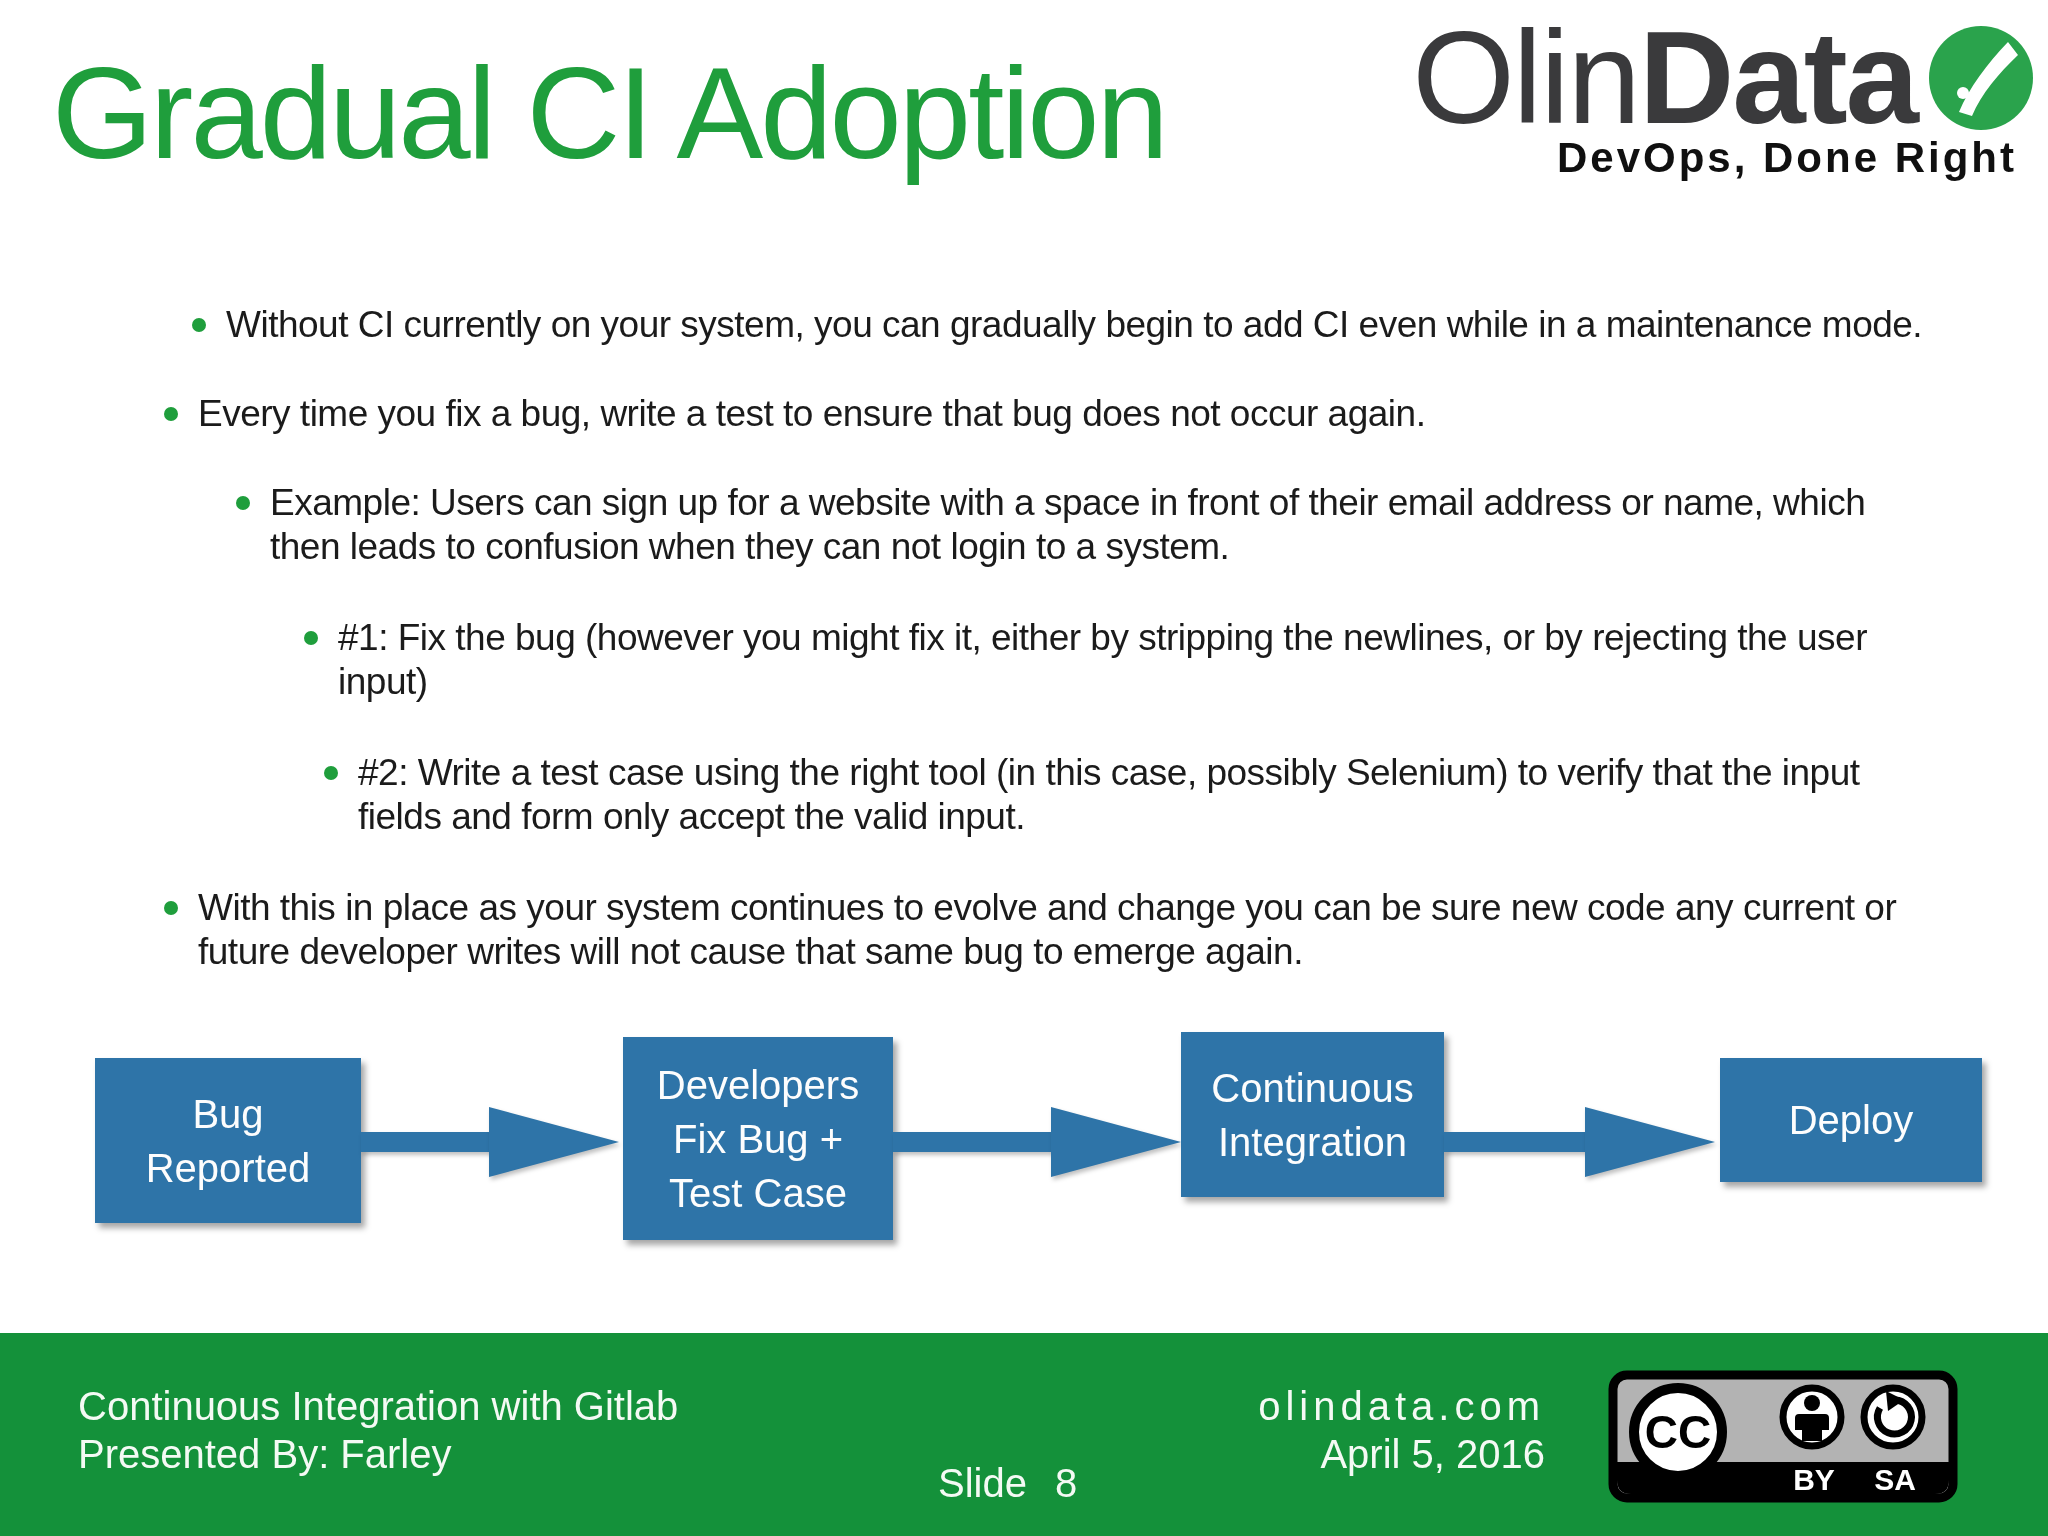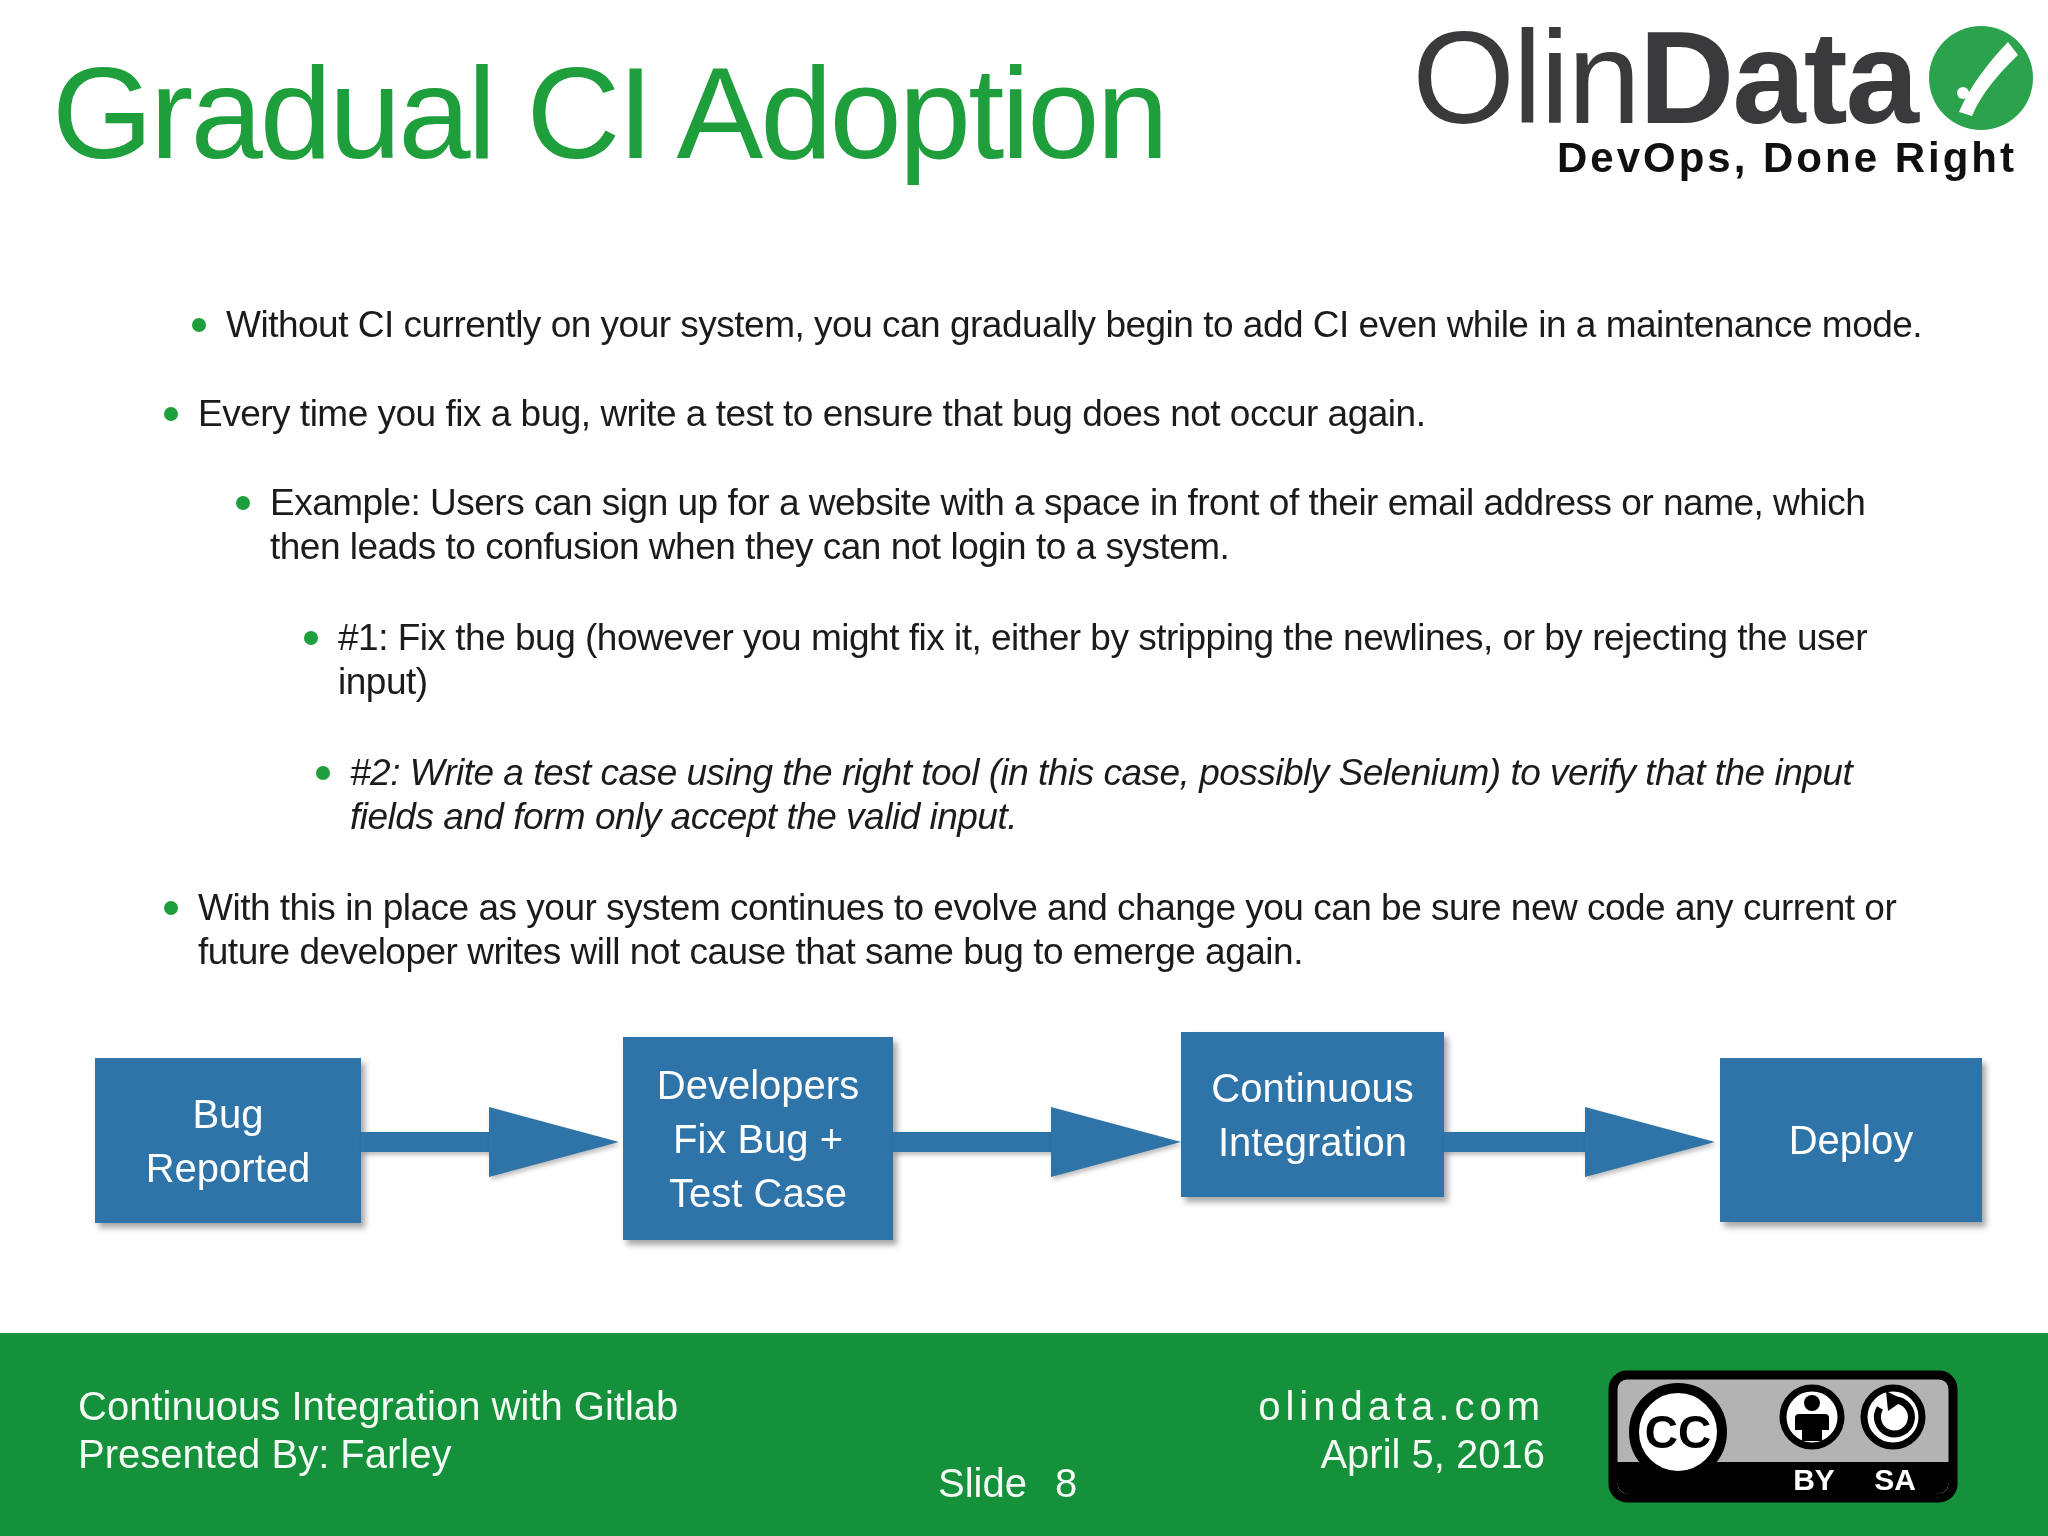--- a/index.html
+++ b/index.html
@@ -81,21 +81,21 @@
     <span>Example: Users can sign up for a website with a space in front of their email address or name, which then leads to confusion when they can not login to a system.</span>
   </div>
   <div class="bullet-item" style="left:198px;top:392px;width:1750px;">
     <span class="dot"></span>
     <span>Every time you fix a bug, write a test to ensure that bug does not occur again.</span>
   </div>
   <div class="bullet-item" style="left:338px;top:616px;width:1565px;">
     <span class="dot"></span>
     <span>#1: Fix the bug (however you might fix it, either by stripping the newlines, or by rejecting the user input)</span>
   </div>
-  <div class="bullet-item" style="left:350px;top:751px;width:1555px;font-style:italic;">
+  <div class="bullet-item" style="left:358px;top:751px;width:1555px;">
     <span class="dot"></span>
     <span>#2: Write a test case using the right tool (in this case, possibly Selenium) to verify that the input fields and form only accept the valid input.</span>
   </div>
   <div class="bullet-item" style="left:198px;top:886px;width:1740px;">
     <span class="dot"></span>
     <span>With this in place as your system continues to evolve and change you can be sure new code any current or future developer writes will not cause that same bug to emerge again.</span>
   </div>
 
   <div class="flow-box" style="left:95px;top:1058px;width:266px;height:165px;">
     <span class="flow-label" style="max-width:180px;">Bug Reported</span>
@@ -108,21 +108,21 @@
   </div>
   <div class="arrow-bar" style="left:893px;top:1132px;width:160px;"></div>
   <div class="arrow-head" style="left:1051px;top:1107px;"></div>
 
   <div class="flow-box" style="left:1181px;top:1032px;width:263px;height:165px;">
     <span class="flow-label" style="max-width:240px;">Continuous Integration</span>
   </div>
   <div class="arrow-bar" style="left:1444px;top:1132px;width:143px;"></div>
   <div class="arrow-head" style="left:1585px;top:1107px;"></div>
 
-  <div class="flow-box" style="left:1720px;top:1058px;width:262px;height:164px;">
+  <div class="flow-box" style="left:1720px;top:1058px;width:262px;height:124px;">
     <span class="flow-label" style="max-width:240px;">Deploy</span>
   </div>
 
   <div class="footer">
     <div class="footer-left">
       <div>Continuous Integration with Gitlab</div>
       <div>Presented By: Farley</div>
     </div>
 
     <div class="footer-slide">

